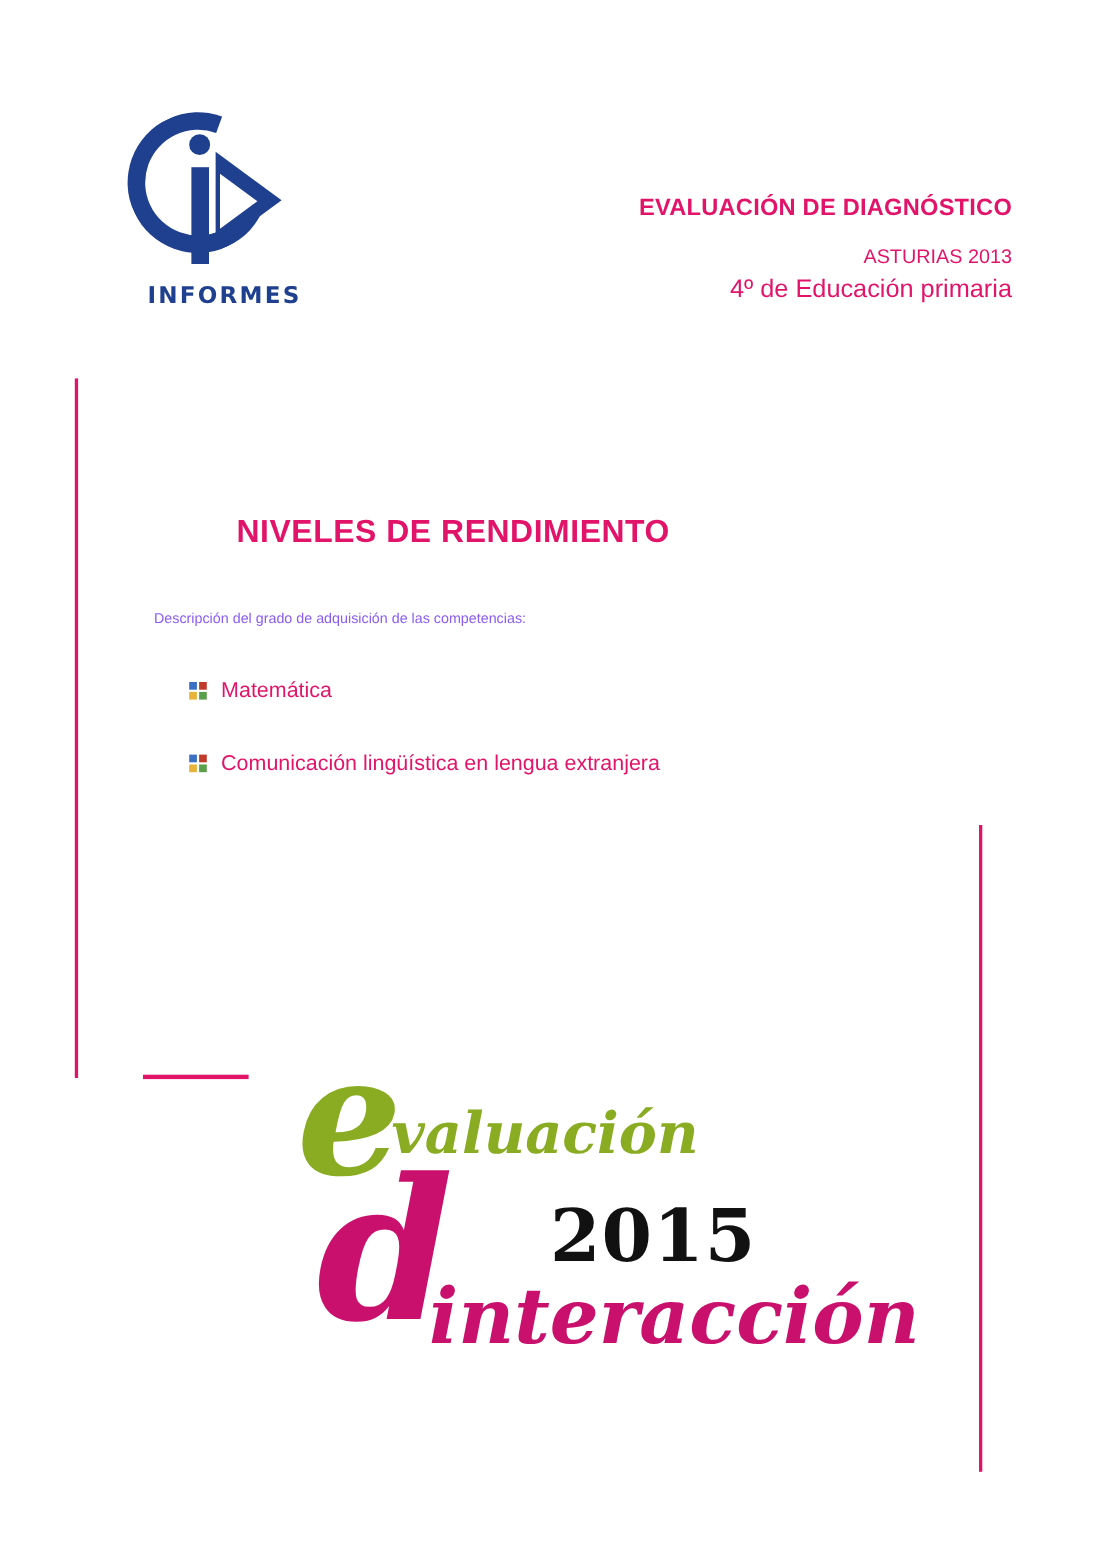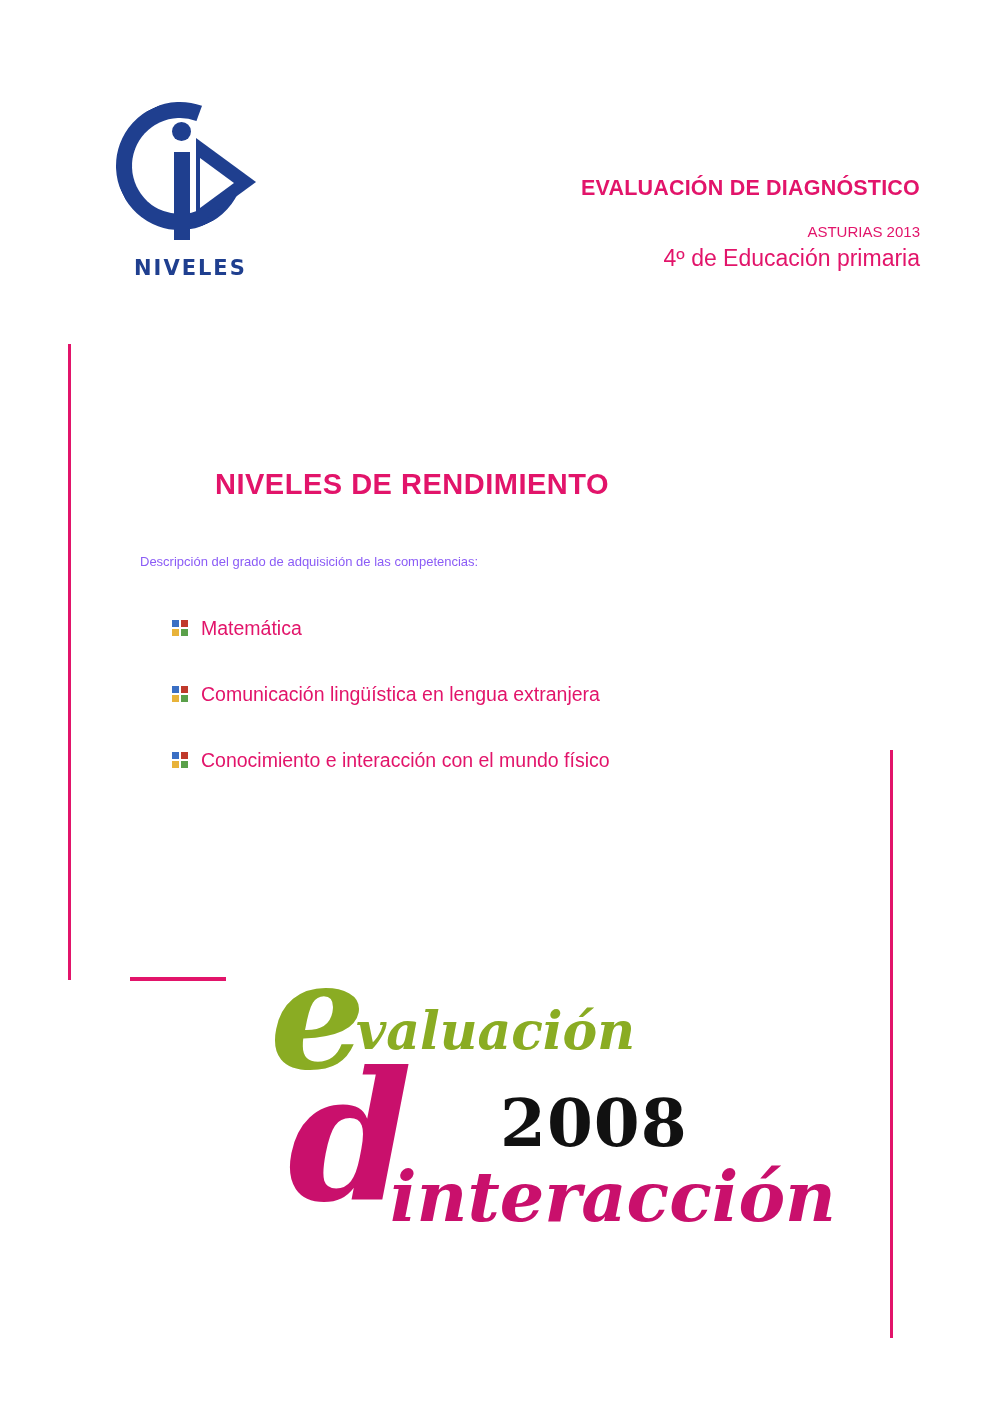--- a/index.html
+++ b/index.html
@@ -99,21 +99,21 @@
     text-align: right;
   }
   .doc-title {
     font-size: 21.5px;
     font-weight: bold;
     color: #e2146a;
     letter-spacing: 0.2px;
   }
   .doc-subtitle {
     margin-top: 22px;
-    font-size: 15px;
+    font-size: 18px;
     color: #e2146a;
   }
   .doc-level {
     margin-top: 5px;
     font-size: 23px;
     color: #e2146a;
   }
 
   
   .rule {
@@ -262,21 +262,21 @@
 <body>
 
 <div class="logo-block">
   <div class="logo-mark">
     <div class="logo-arc"></div>
     <div class="logo-dot"></div>
     <div class="logo-stem"></div>
     <div class="logo-tri"></div>
     <div class="logo-tri-inner"></div>
   </div>
-  <div class="logo-word">NIVELES</div>
+  <div class="logo-word">INFORMES</div>
 </div>
 
 <div class="header-wrap">
   <div class="doc-title">EVALUACIÓN DE DIAGNÓSTICO</div>
   <div class="doc-subtitle">ASTURIAS 2013</div>
   <div class="doc-level">4º de Educación primaria</div>
 </div>
 
 <div class="rule rule-left"></div>
 <div class="rule rule-right"></div>
@@ -297,30 +297,21 @@
   </div>
   <div class="bullet">
     <span class="bullet-icon">
       <i></i>
         <i></i>
         <i></i>
         <i></i>
     </span>
     <span class="bullet-label">Comunicación lingüística en lengua extranjera</span>
   </div>
-  <div class="bullet">
-    <span class="bullet-icon">
-      <i></i>
-        <i></i>
-        <i></i>
-        <i></i>
-    </span>
-    <span class="bullet-label">Conocimiento e interacción con el mundo físico</span>
-  </div>
 </div>
 
 <div class="brand">
   <div class="brand-e">e</div>
   <div class="brand-valuacion">valuación</div>
-  <div class="brand-year">2008</div>
+  <div class="brand-year">2015</div>
   <div class="brand-d">d</div>
   <div class="brand-iagnostico">interacción</div>
 </div>
 
 </body></html>

